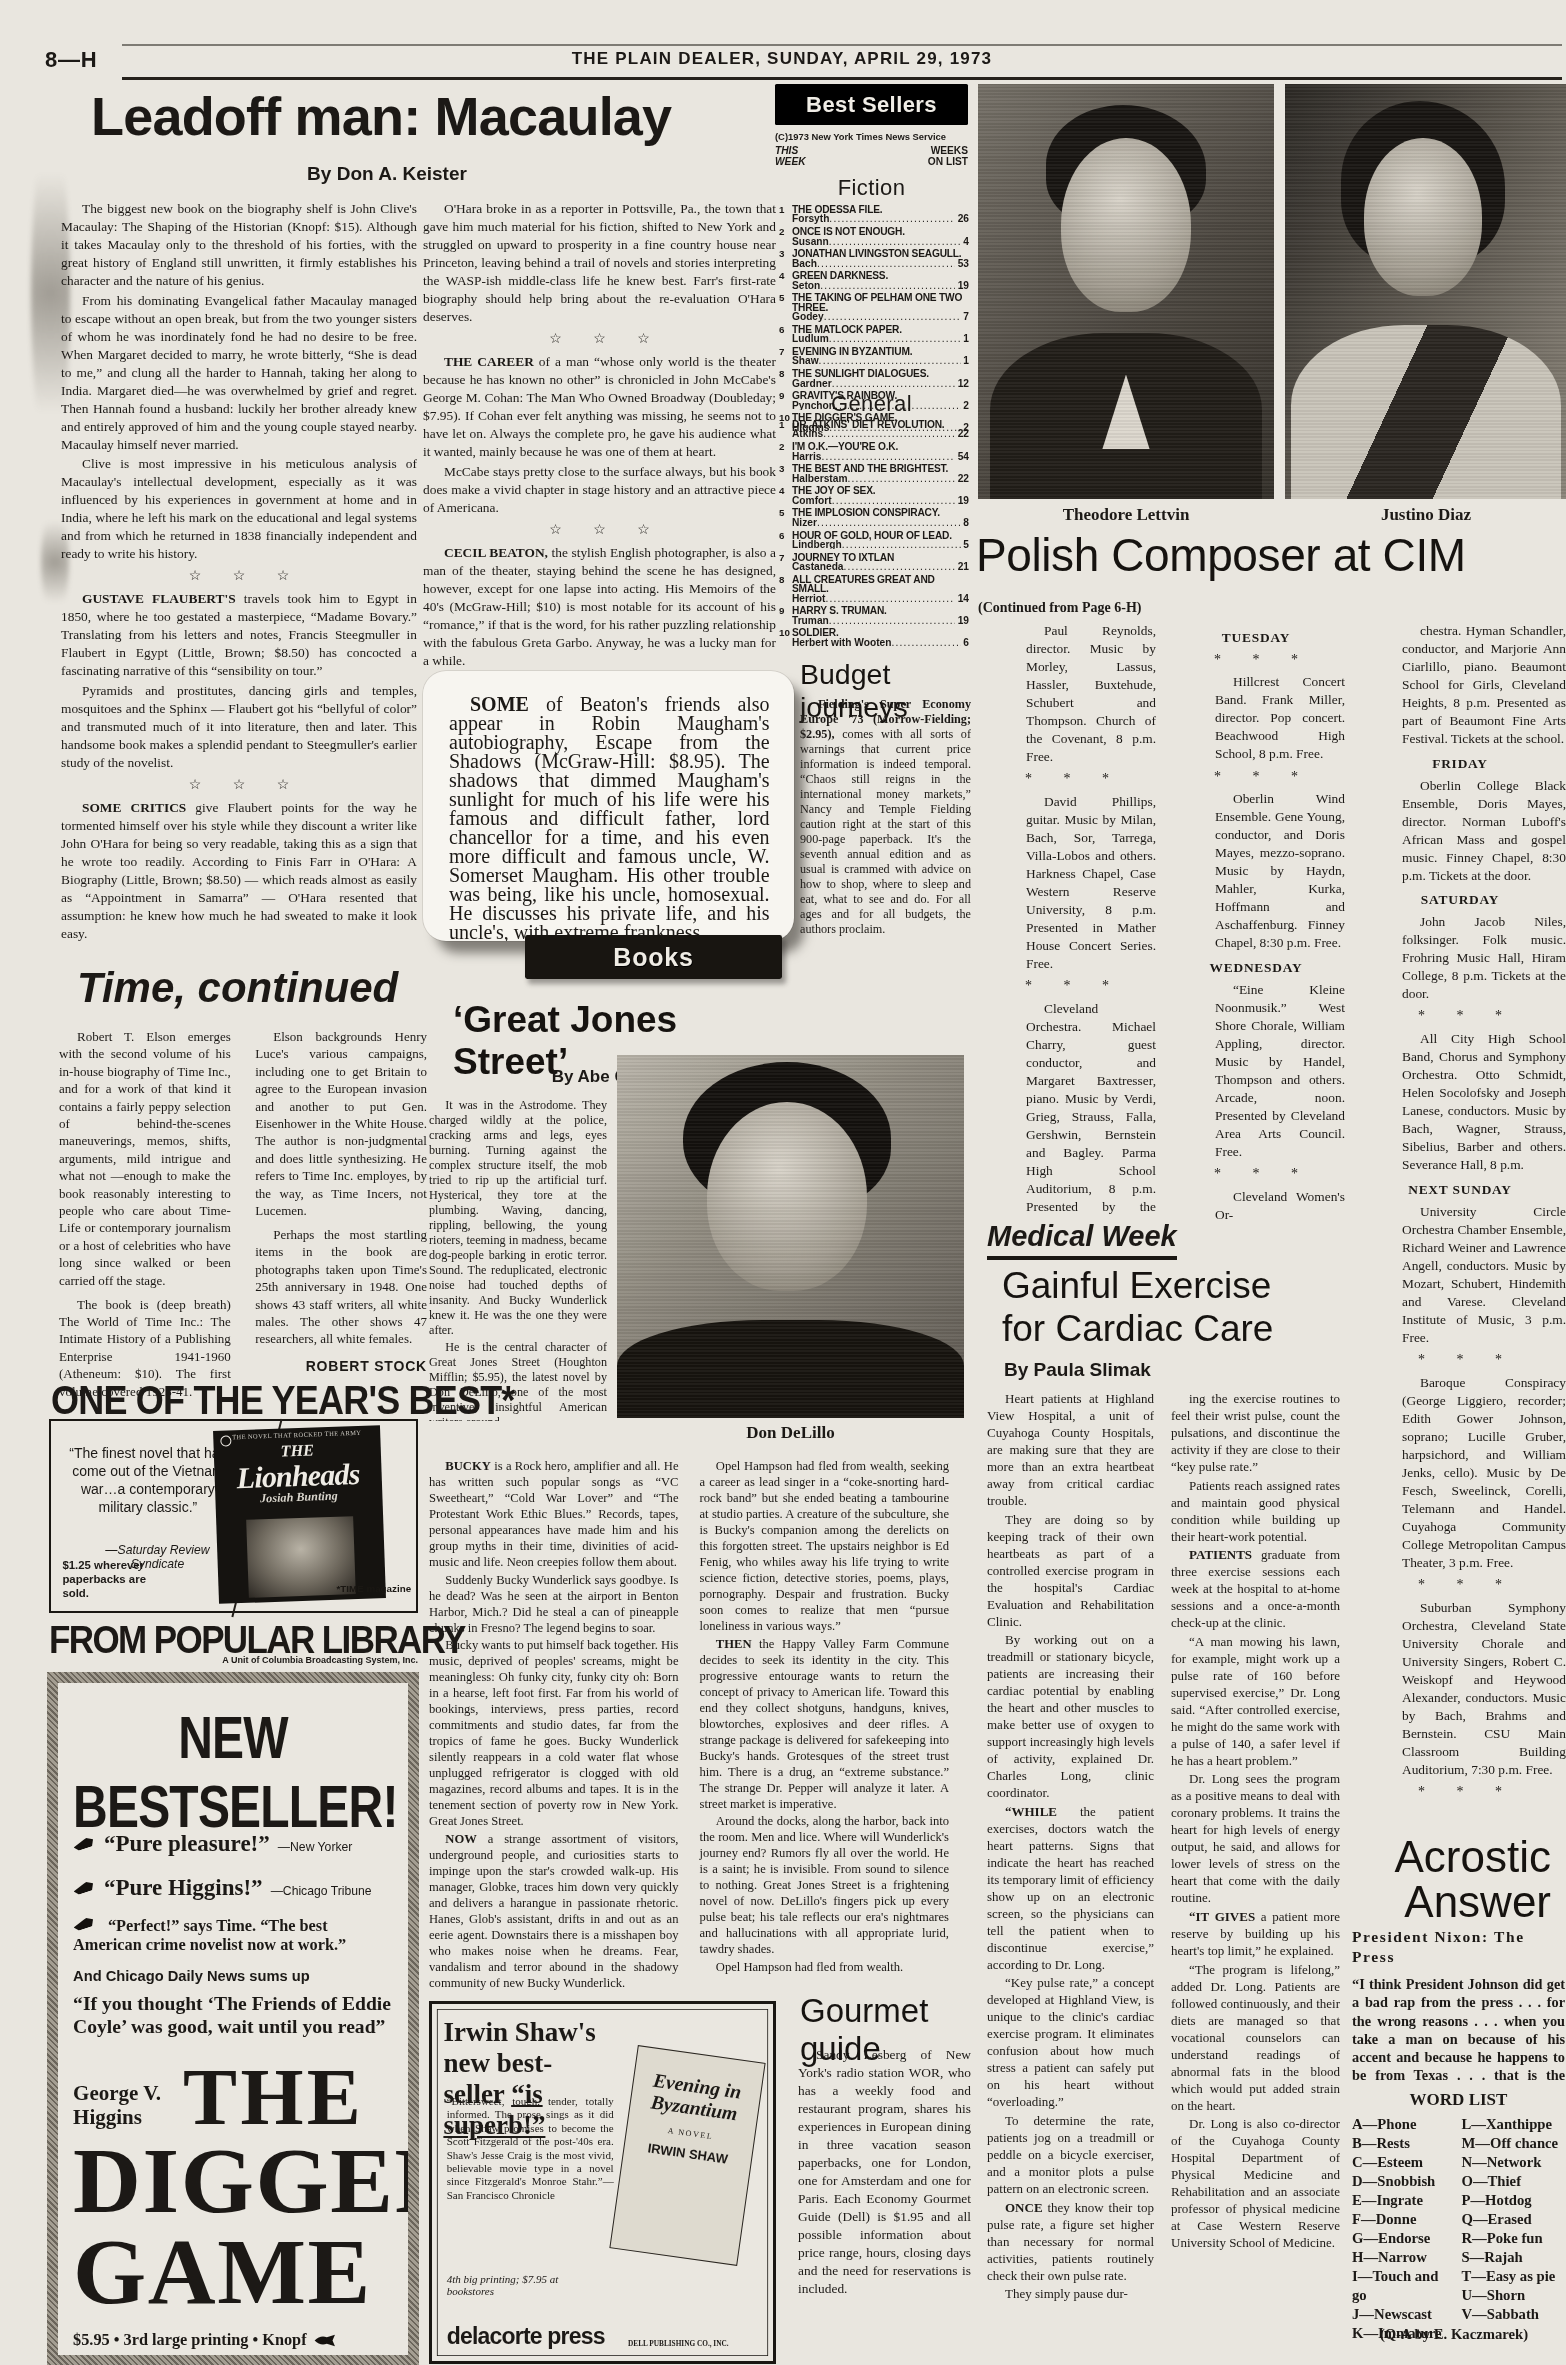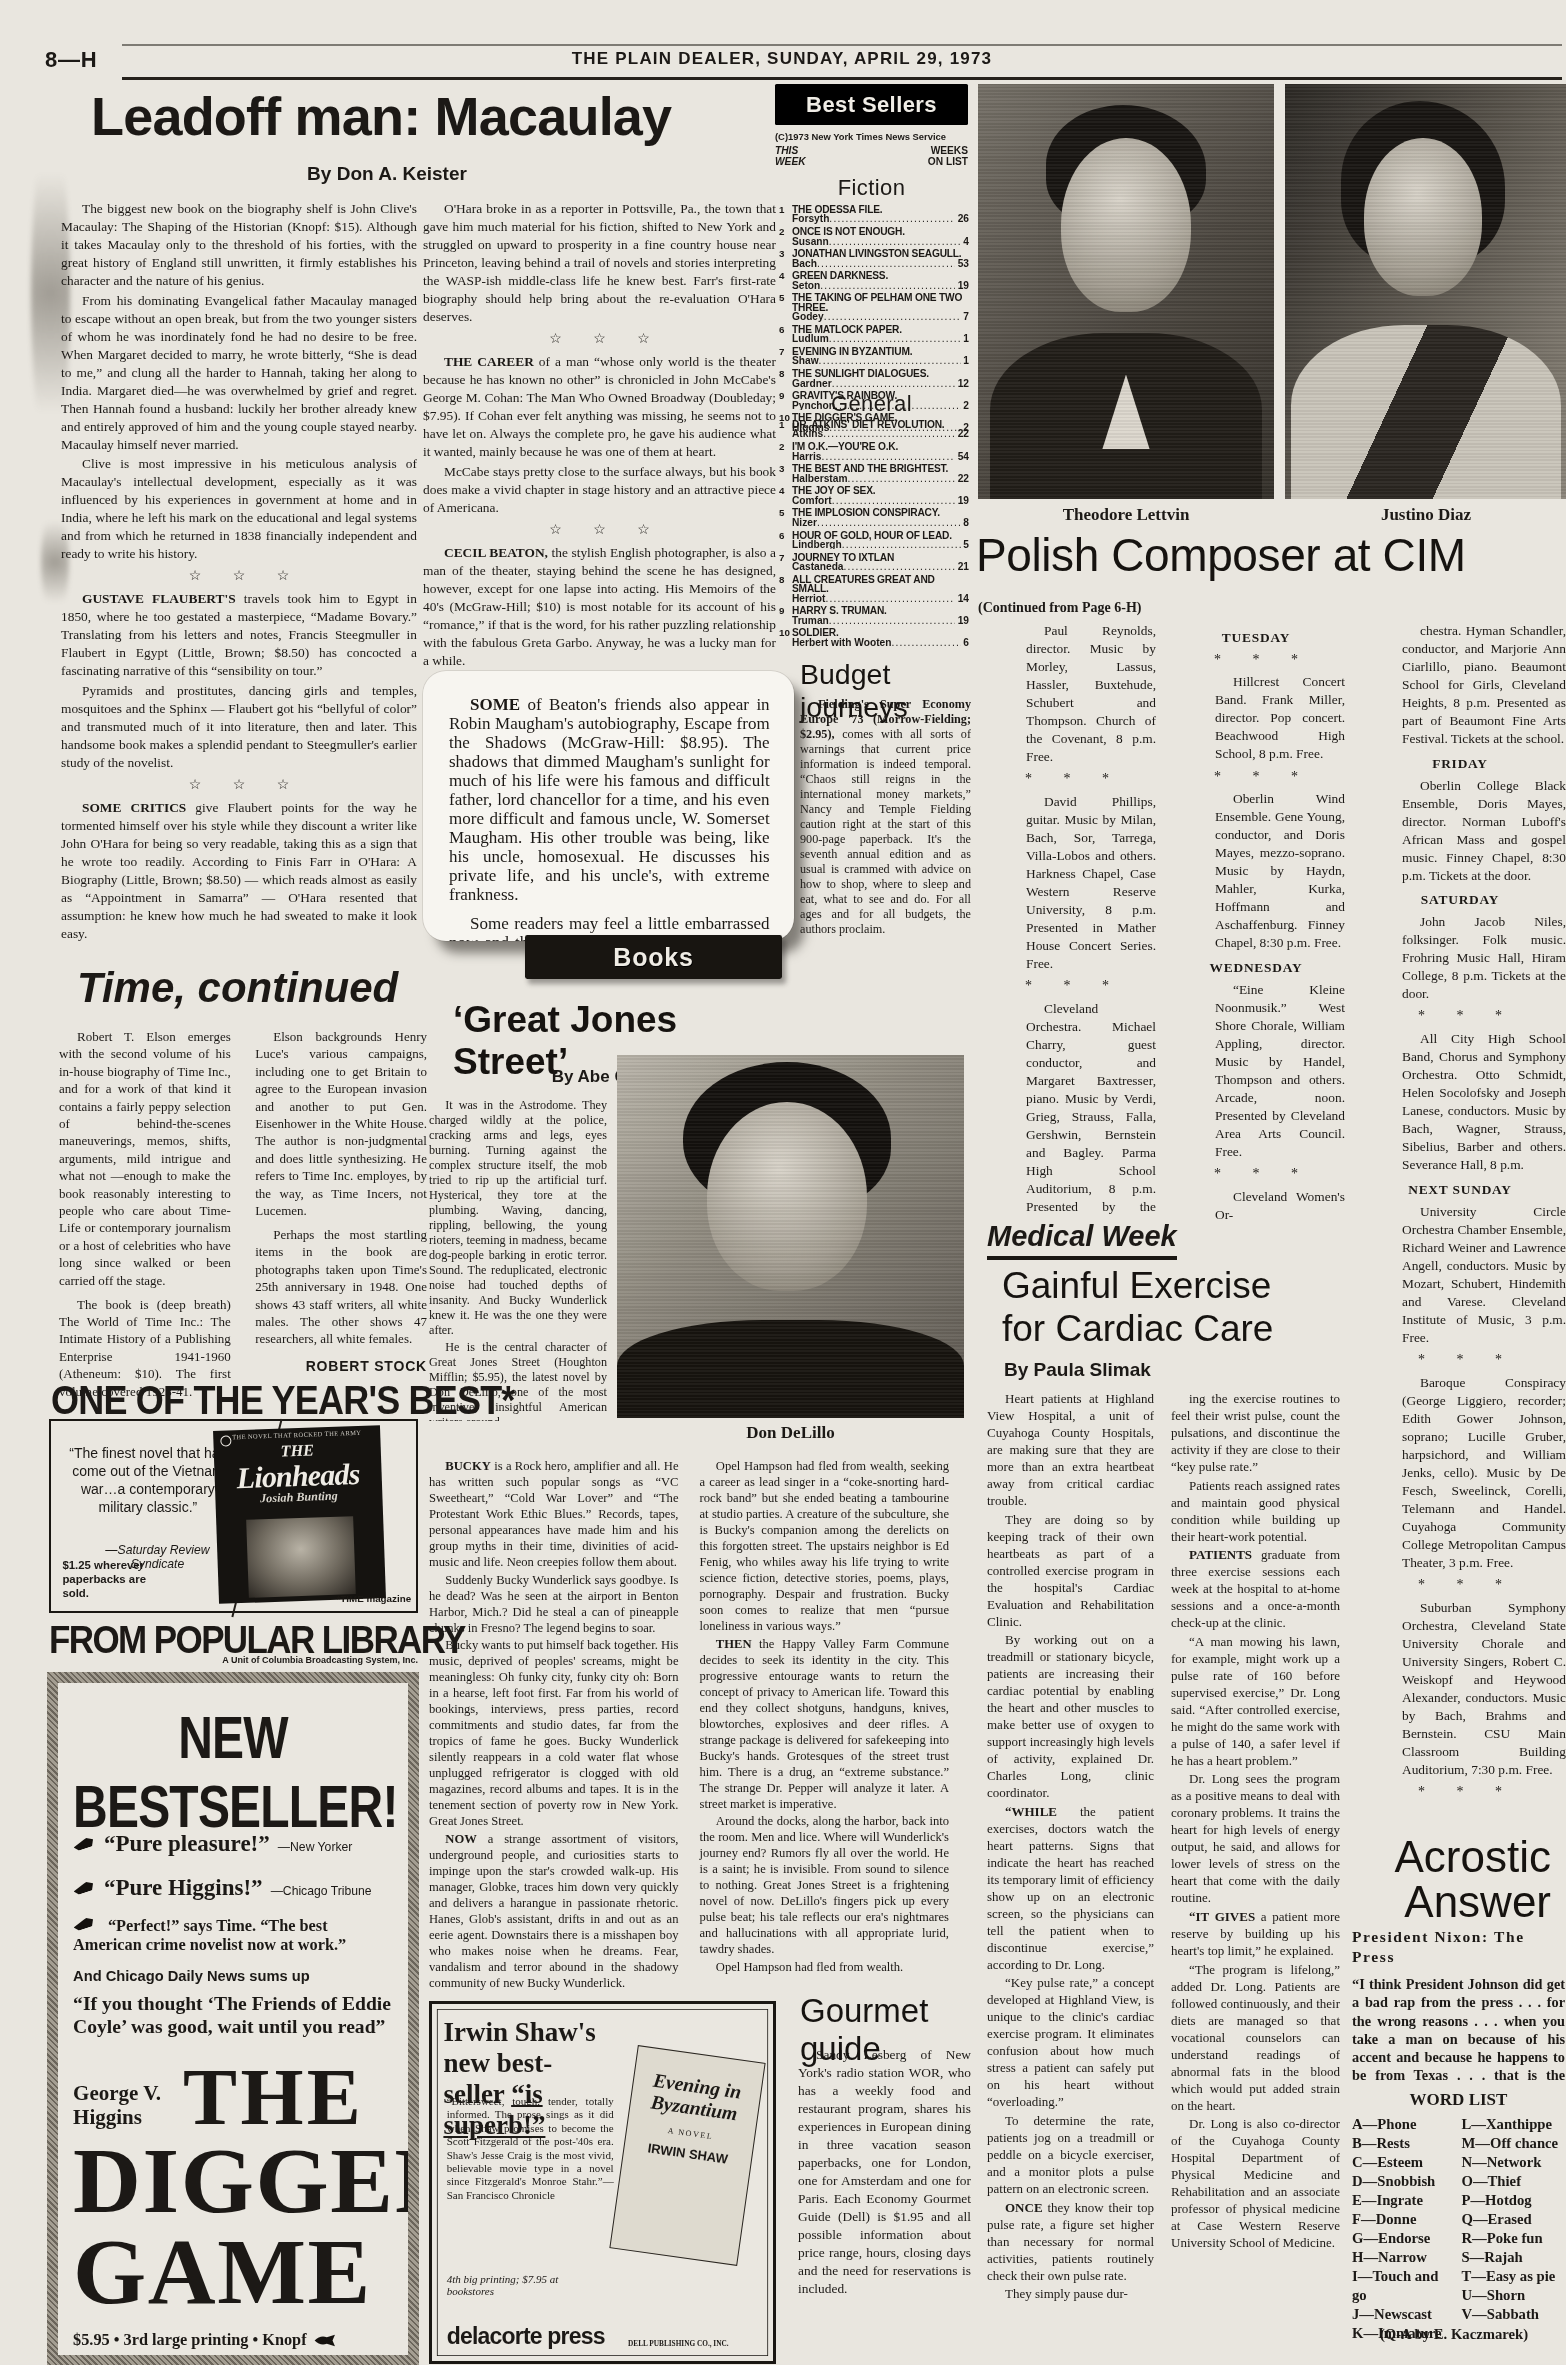--- a/index.html
+++ b/index.html
@@ -27,21 +27,21 @@
   .stars{ text-align:center; word-spacing:28px; margin:4.1px 0 4.9px; font-size:14px;}
   .dayhead{ text-align:center; font-weight:bold; letter-spacing:0.8px; margin:6.5px 0 4.1px;}
   .sigline{ text-align:right; font-family:"Liberation Sans",sans-serif; font-weight:bold; letter-spacing:0.8px; margin-top:9.8px; font-size:14px;}
   #lede-col1{ left:61px; top:200px; width:356px; height:770px; overflow:hidden;}
   #lede-col2{ left:423px; top:200px; width:353px; height:489px; overflow:hidden;}
   
   #callout{
     left:423px; top:671px; width:371px; height:270px; z-index:5;
     background:#f7f5f0; border-radius:23px;
     box-shadow:11.4px 13px 10.6px -1.6px rgba(45,42,36,.55), 0 0 0 0.8px rgba(60,56,48,.15);
-    padding:24.4px 24.4px 16.3px 26px; font-size:17px; line-height:19px; overflow:hidden;
+    padding:24.4px 24.4px 16.3px 26px; font-size:20px; line-height:19px; overflow:hidden;
   }
   #callout .para{ text-indent:21px; margin-bottom:9.8px;}
   
   #books-banner{ left:525px; top:935px; width:257px; height:44px; background:#181511; border-radius:2.4px;
     display:flex; align-items:center; justify-content:center; z-index:6;
     box-shadow:3.3px 4.1px 4.9px rgba(40,38,34,.4);}
   #books-banner span{ color:#efece5; font-family:"Liberation Sans",sans-serif; font-weight:bold; font-size:25px; letter-spacing:0.8px; text-shadow:0.8px 0.8px 0 #000;}
   
   #bs-banner{ left:775px; top:84px; width:193px; height:41px; background:#000000; border-radius:1.6px;
     display:flex; align-items:center; justify-content:center;}
@@ -122,21 +122,21 @@
   #ad1-slash{ position:absolute; left:205px; top:-4.9px; width:2.4px; height:204px; background:#221e19; transform:rotate(14deg);}
   #ad1-cover{ position:absolute; right:33px; top:6.5px; width:167px; height:173px; background:#151310; transform:rotate(-2deg);
     color:#efece5; text-align:center; padding-top:3.3px;}
   #ad1-cover .tiny{ font-size:6.5px; line-height:8.1px; color:#cfccc4; letter-spacing:0.4px; width:80%; margin:0 auto;}
   #ad1-cover .the{ font-style:italic; font-weight:bold; font-size:16.3px; margin-top:1.6px;}
   #ad1-cover .big{ font-style:italic; font-weight:bold; font-size:30px; letter-spacing:-0.8px; line-height:29px;}
   #ad1-cover .auth{ font-weight:bold; font-size:12.2px; font-style:italic; color:#d9d5cc;}
   #ad1-cover .art{ position:absolute; left:18%; bottom:4.9px; width:64%; height:45%;
     background:radial-gradient(ellipse at 50% 40%,#b9b3a6 0%,#6e685d 55%,#2c2823 100%);}
   .logo-ring{ position:absolute; left:6.5px; top:4.9px; width:11.4px; height:11.4px; border:1.6px solid #efece5; border-radius:50%;}
-  #ad1-time{ position:absolute; right:4.9px; bottom:7px; font-family:"Liberation Sans",sans-serif; font-weight:bold; font-size:9.8px; color:#1a1713;}
+  #ad1-time{ position:absolute; right:4.9px; bottom:17px; font-family:"Liberation Sans",sans-serif; font-weight:bold; font-size:9.8px; color:#1a1713;}
   #ad1-footer{ left:49px; top:1618px; width:369px; font-family:"Liberation Sans",sans-serif; font-weight:bold; font-size:35px; letter-spacing:-1.6px; transform:scaleY(1.1); transform-origin:top left; white-space:nowrap;}
   #ad1-footsub{ left:196px; top:1655px; width:222px; text-align:right; font-family:"Liberation Sans",sans-serif; font-weight:bold; font-size:9px;}
   
   #ad2{ left:47px; top:1672px; width:372px; height:694px;
     background:repeating-linear-gradient(45deg,#a49e92 0 2.4px,#6b655b 2.4px 4.1px); padding:11.4px;}
   #ad2-inner{ position:relative; width:100%; height:100%; background:#eae7e0; padding:11.4px 14.7px; overflow:hidden;}
   #ad2-title{ text-align:center; font-family:"Liberation Sans",sans-serif; font-weight:bold; font-size:48px; letter-spacing:-0.8px; transform:scaleY(1.25); transform-origin:top center; margin-top:8.1px;}
   .ad2-q{ display:flex; align-items:baseline; margin-top:18px;}
   .pen{ flex:none; display:inline-block; width:21px; height:9.8px; background:#14110e; transform:rotate(-18deg); clip-path:polygon(0 55%,70% 0,100% 35%,85% 100%,20% 100%); margin-right:9.8px; position:relative; top:-1.6px;}
   .ad2-q .qt{ font-weight:bold; font-size:23px;}

